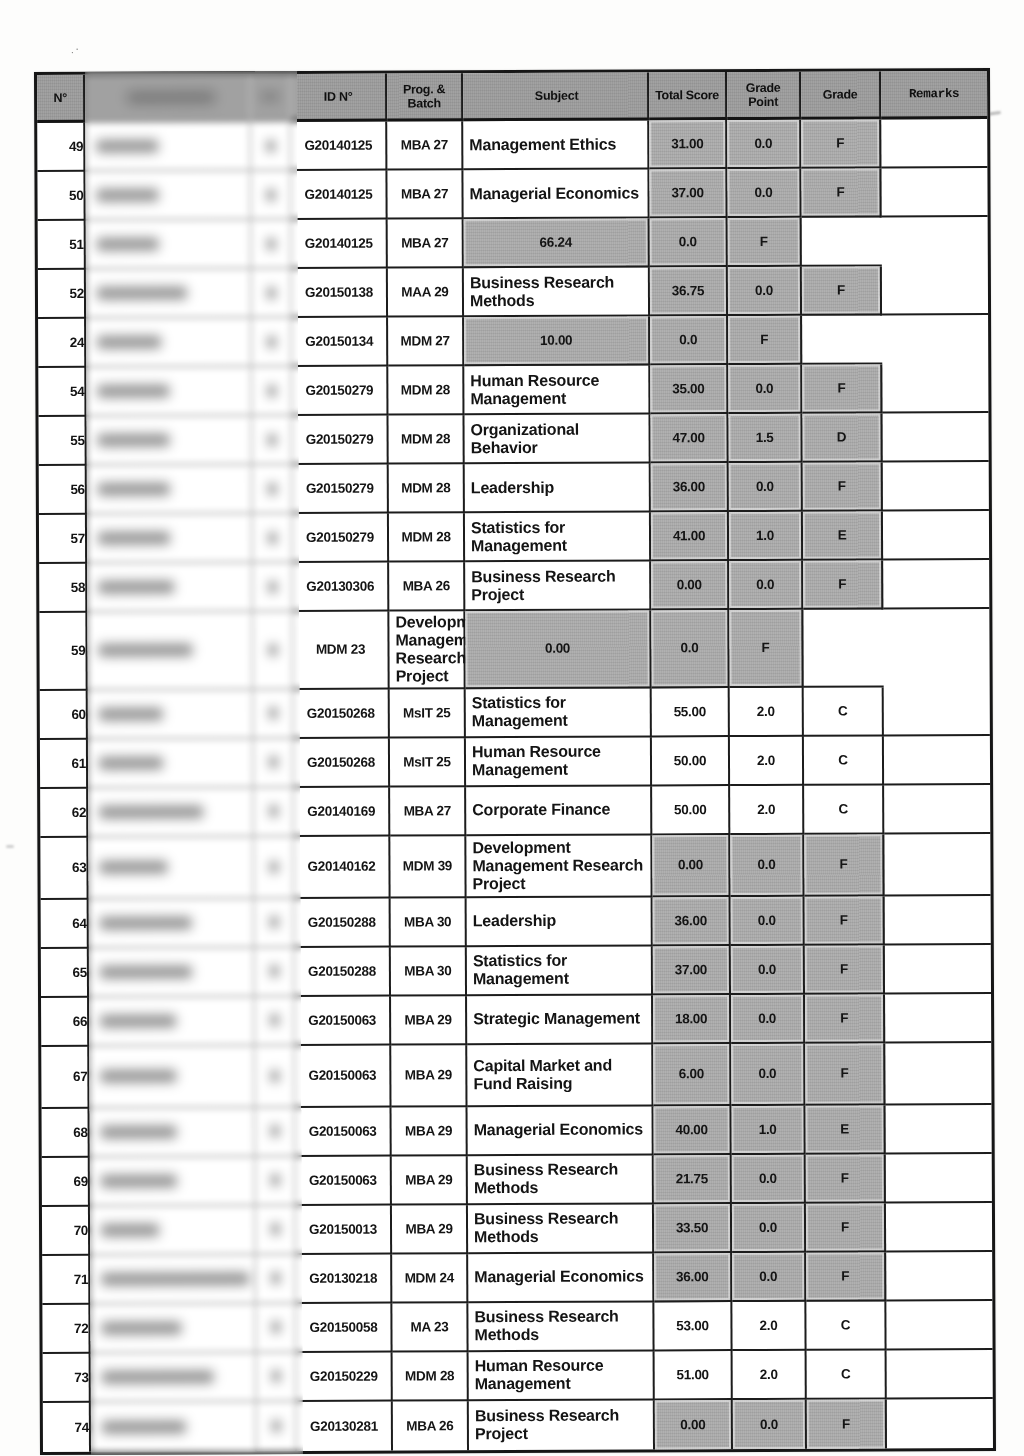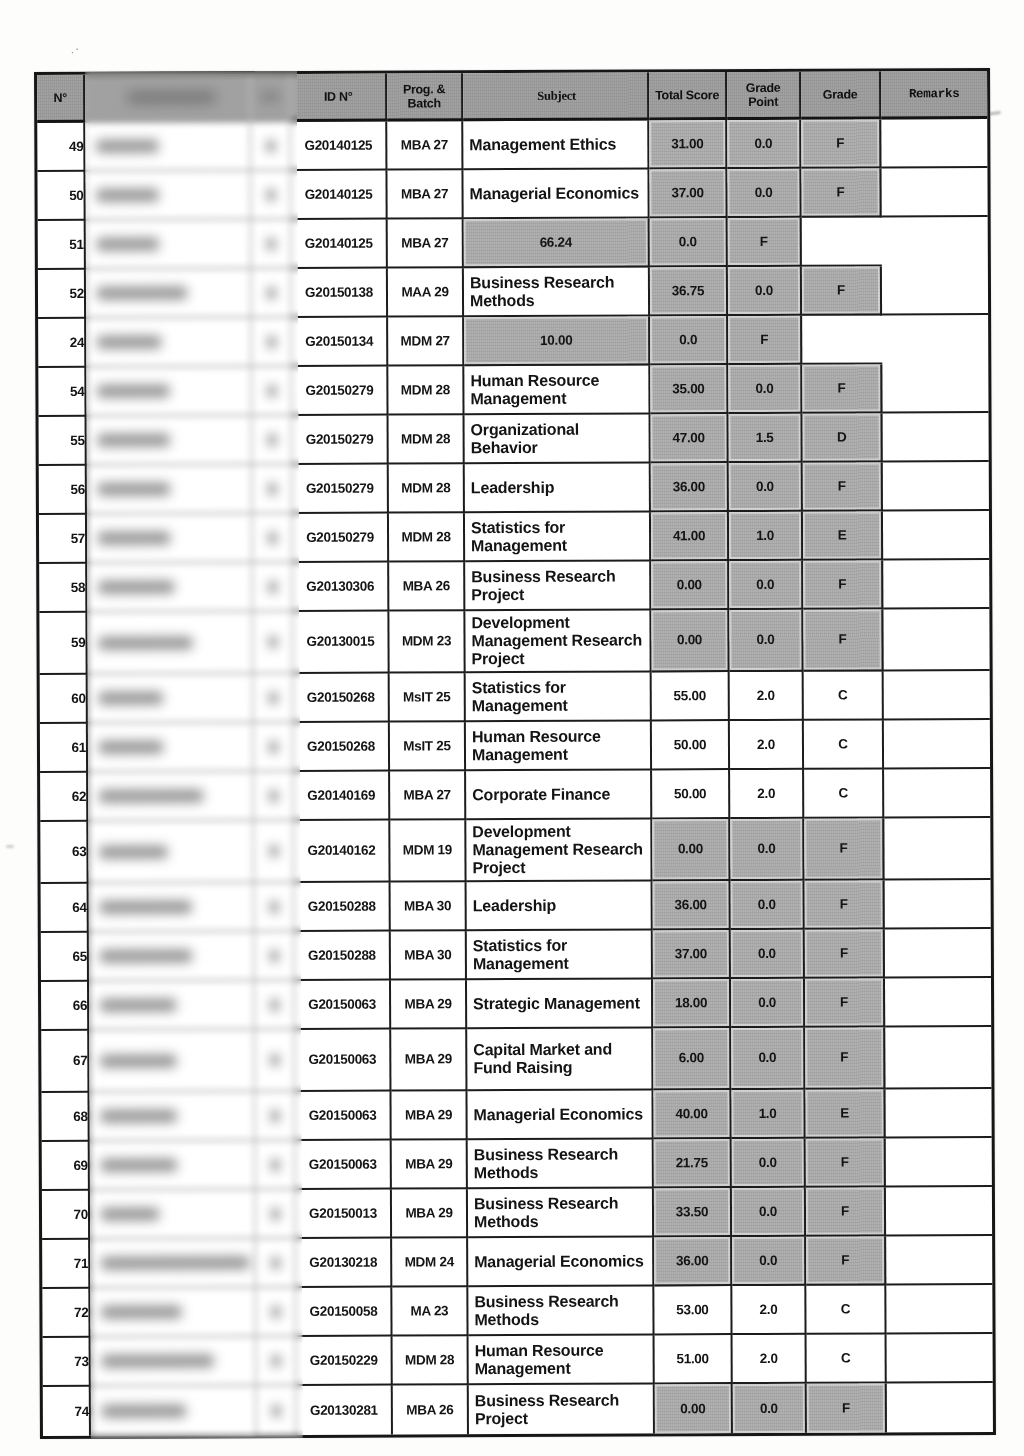--- a/index.html
+++ b/index.html
@@ -37,21 +37,21 @@
     border-bottom:3px solid #141414;
     background-color:#9a9a9a;
     background-image:
       repeating-linear-gradient(0deg, rgba(0,0,0,.05) 0 1px, rgba(255,255,255,0) 1px 3px),
       repeating-linear-gradient(90deg, rgba(255,255,255,.08) 0 1px, rgba(0,0,0,0) 1px 2px);
     font-size:12.5px;color:#101010;
   }
   .c-no{justify-content:flex-end;padding-right:0;}
   .row.header .c-no{justify-content:center;padding-right:3px;}
   .c-subject{justify-content:flex-start;text-align:left;font-size:16px;padding-left:6px;letter-spacing:-.2px;}
-  .row.header .c-subject{justify-content:center;text-align:center;font-size:12.5px;font-family:Liberation Serif, serif;}
+  .row.header .c-subject{justify-content:center;text-align:center;font-size:12.5px;}
 
   
   .row.shaded .c-score,.row.shaded .c-gp,.row.shaded .c-grade{
     background-color:#a9a9a9;
     background-image:
       repeating-linear-gradient(0deg, rgba(0,0,0,.06) 0 1px, rgba(255,255,255,0) 1px 3px),
       repeating-linear-gradient(90deg, rgba(255,255,255,.09) 0 1px, rgba(0,0,0,0) 1px 2px);
     box-shadow:inset 0 0 0 2px rgba(255,255,255,.45);
   }
 
@@ -273,21 +273,20 @@
     <div class="cell c-remarks"></div>
   </div>
         <div class="row shaded tall">
     <div class="cell c-no">59</div>
     <div class="cell c-name">
             <span class="blob" style="width: 94px;"></span>
           </div>
     <div class="cell c-sex">
             <span class="sex-blob"></span>
           </div>
-    <div class="cell c-id">G20130015</div>
     <div class="cell c-prog">MDM 23</div>
     <div class="cell c-subject">Development Management Research Project</div>
     <div class="cell c-score">0.00</div>
     <div class="cell c-gp">0.0</div>
     <div class="cell c-grade">F</div>
     <div class="cell c-remarks"></div>
   </div>
         <div class="row">
     <div class="cell c-no">60</div>
     <div class="cell c-name">
@@ -338,21 +337,21 @@
   </div>
         <div class="row shaded tall">
     <div class="cell c-no">63</div>
     <div class="cell c-name">
             <span class="blob" style="width: 68px;"></span>
           </div>
     <div class="cell c-sex">
             <span class="sex-blob"></span>
           </div>
     <div class="cell c-id">G20140162</div>
-    <div class="cell c-prog">MDM 19</div>
+    <div class="cell c-prog">MDM 39</div>
     <div class="cell c-subject">Development Management Research Project</div>
     <div class="cell c-score">0.00</div>
     <div class="cell c-gp">0.0</div>
     <div class="cell c-grade">F</div>
     <div class="cell c-remarks"></div>
   </div>
         <div class="row shaded">
     <div class="cell c-no">64</div>
     <div class="cell c-name">
             <span class="blob" style="width: 92px;"></span>

